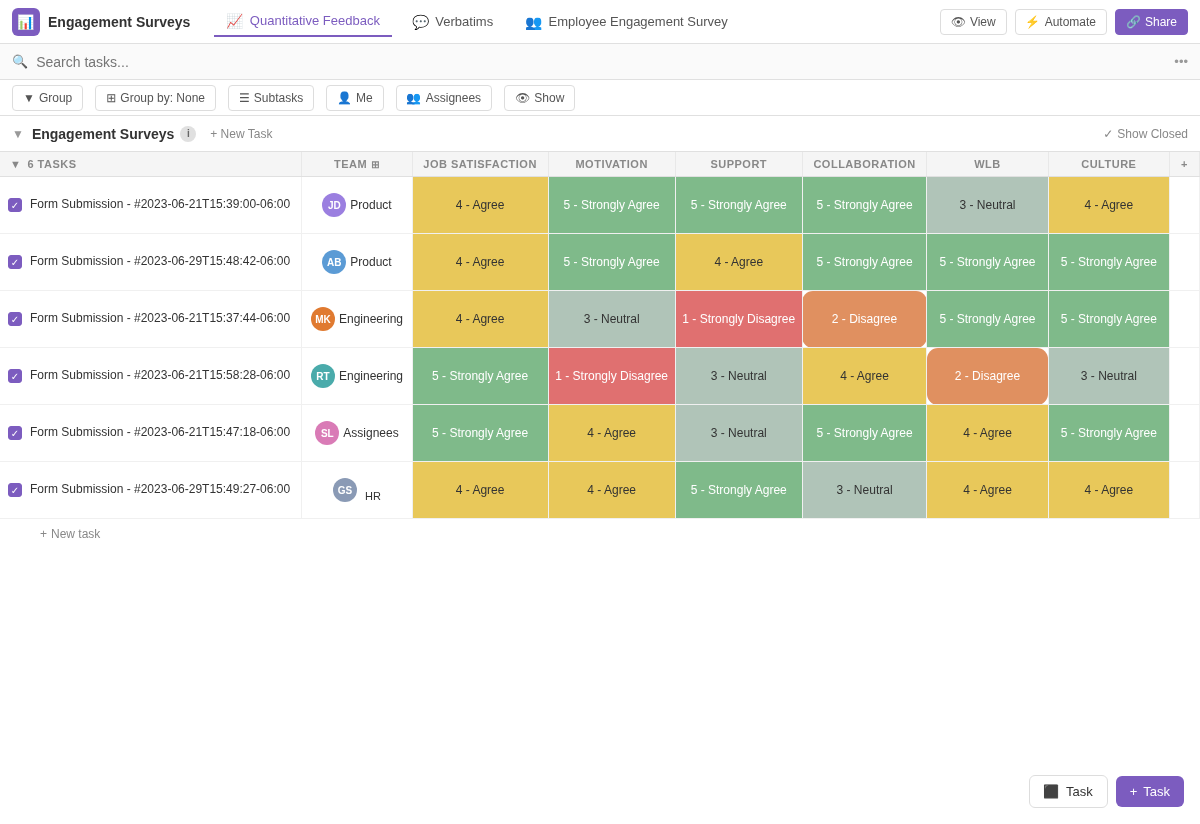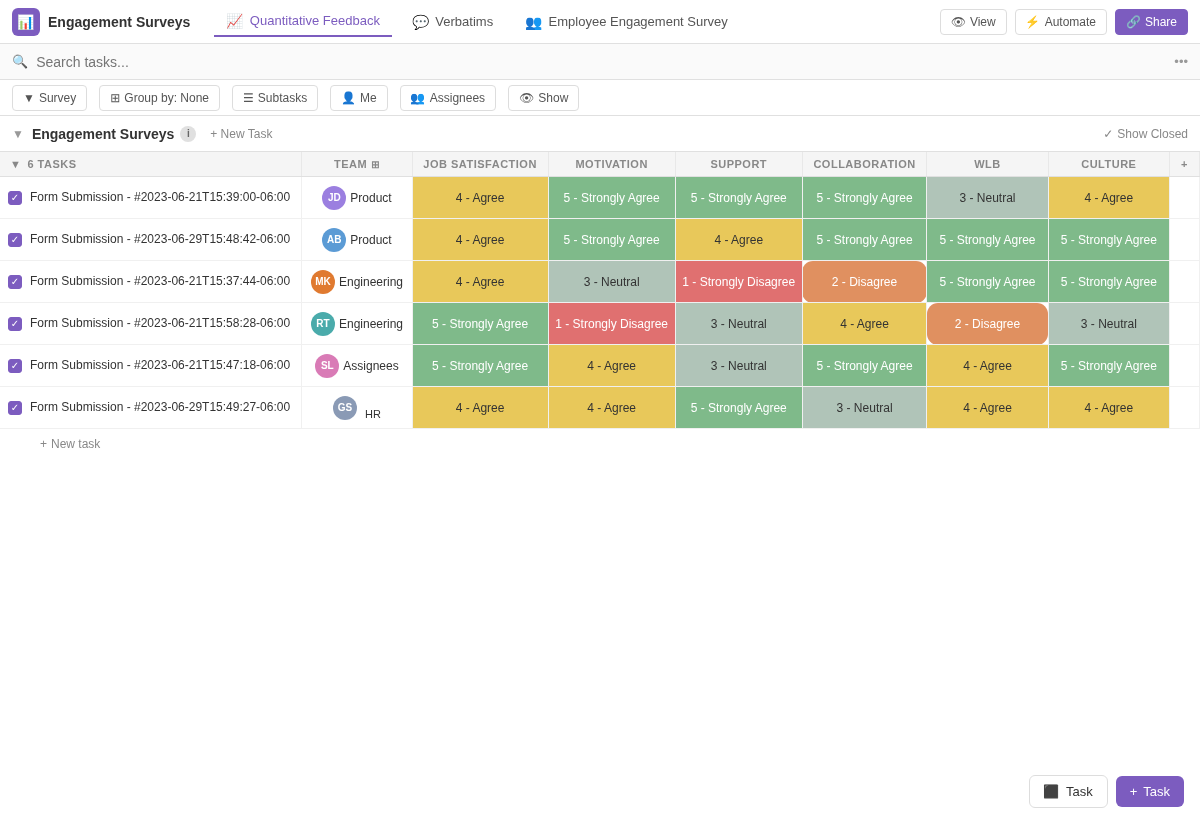--- a/index.html
+++ b/index.html
@@ -51,21 +51,21 @@
     }
     th.task-col { text-align: left; min-width: 280px; }
     th.team-col { min-width: 80px; }
     th.score-col { min-width: 120px; }
 
     td {
       padding: 0; border-bottom: 1px solid #f0f0f0; border-right: 1px solid #f0f0f0;
       vertical-align: middle; height: 42px;
     }
     td.task-cell { padding: 0 8px; }
-    td.team-cell { text-align: center; padding: 8px 8px; }
+    td.team-cell { text-align: center; padding: 16px 8px; }
     td.score-cell { text-align: center; font-size: 12px; font-weight: 500; padding: 4px 6px; }
 
     .task-row { display: flex; align-items: center; gap: 8px; }
     .task-checkbox { width: 14px; height: 14px; border: 1px solid #ccc; border-radius: 3px; cursor: pointer; display: flex; align-items: center; justify-content: center; flex-shrink: 0; }
     .task-checkbox.checked { background: #7c5cbf; border-color: #7c5cbf; color: #fff; font-size: 10px; }
     .task-name { font-size: 12px; color: #333; line-height: 1.3; }
 
     .avatar { width: 24px; height: 24px; border-radius: 50%; display: flex; align-items: center; justify-content: center; font-size: 10px; font-weight: 600; color: #fff; flex-shrink: 0; }
     .score-green { background: #7fba8a; color: #fff; }
     .score-yellow { background: #e8c85a; color: #333; }
@@ -128,21 +128,21 @@
 
 <div class="search-bar">
   <span>🔍</span>
   <input class="search-input" type="text" placeholder="Search tasks..." style="">
   <div class="search-dots">•••</div>
 </div>
 
 <div class="search-bar" style="background:#fff; gap:12px;">
   <button class="nav-btn">
     <span>▼</span>
-    <span>Survey</span>
+    <span>Group</span>
   </button>
   <button class="nav-btn">
     <span>⊞</span>
     <span>Group by: None</span>
   </button>
   <button class="nav-btn">
     <span>☰</span>
     <span>Subtasks</span>
   </button>
   <button class="nav-btn">

